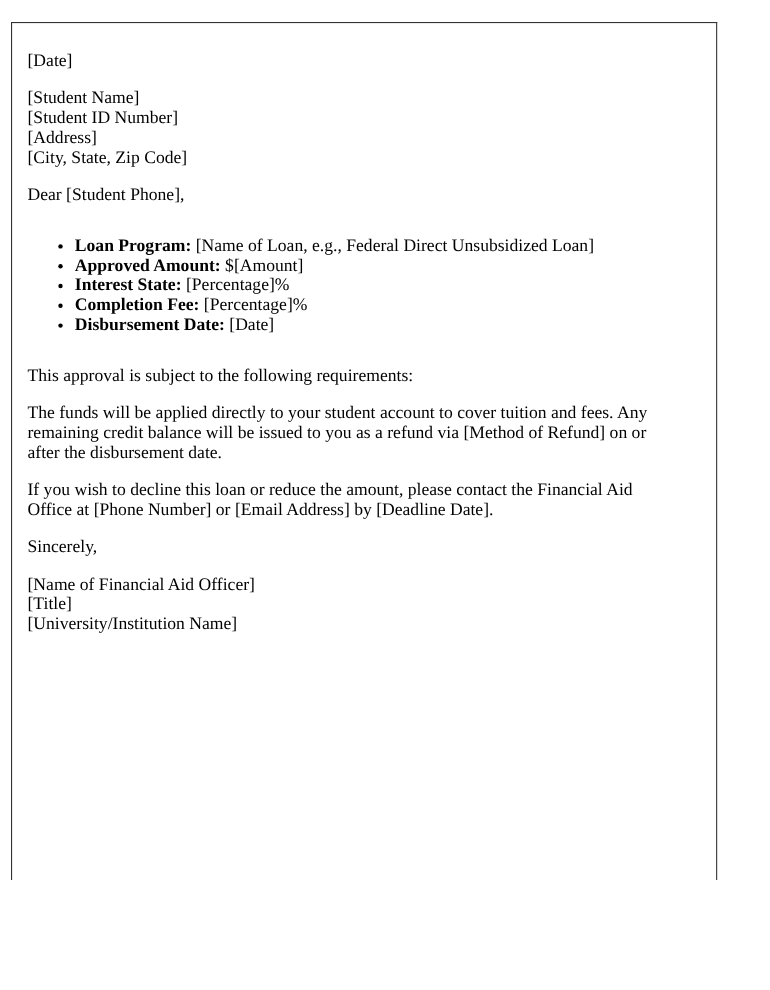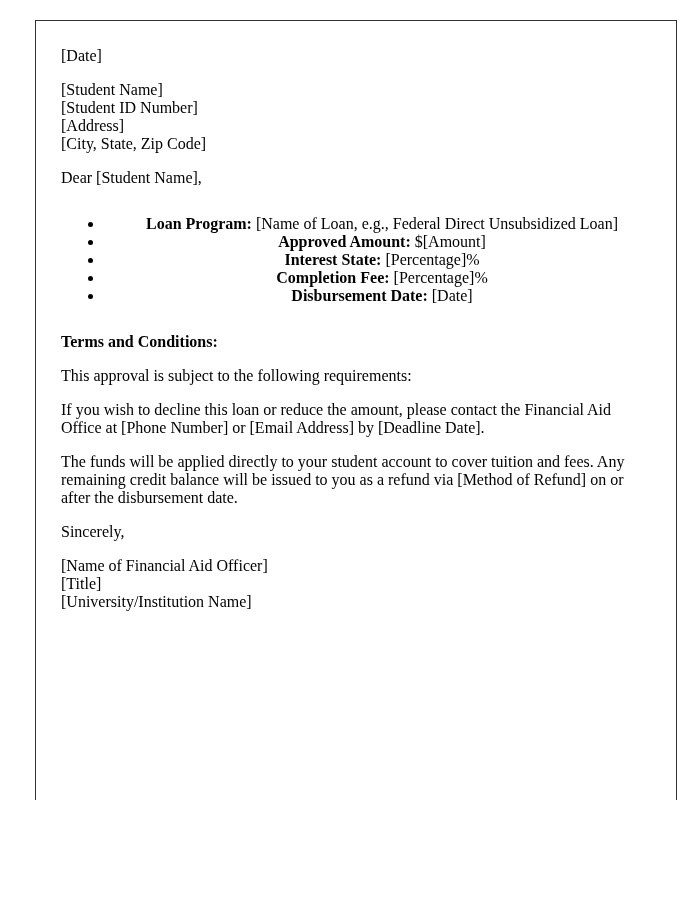--- a/index.html
+++ b/index.html
@@ -11,83 +11,81 @@
     width: 700px;
     height: 900px;
     position: relative;
     font-family: "Liberation Serif", "DejaVu Serif", serif;
     font-size: 16px;
     line-height: 18px;
     color: #000000;
   }
   .page {
     position: absolute;
-    left: 35px;
+    left: 10px;
     top: 20px;
     width: 642px;
     height: 780px;
     box-sizing: border-box;
     background: #ffffff;
     border: 1.5px solid #333333;
     border-bottom: none;
-    padding: 10px 16px 0 25px;
+    padding: 10px 16px 0 14px;
   }
   .page p {
     margin: 16px 0;
   }
   .pre {
     white-space: pre;
   }
   .bold {
     font-weight: bold;
   }
   .page ul, .page ol {
     margin: 28px 0;
     padding-left: 43px;
-    text-align: center;
   }
   .page li {
     margin: 0;
   }
 </style>
 </head>
 <body>
 
 <div class="page">
 
   <p class="pre">[Date]</p>
 
   <p class="pre">[Student Name]
 [Student ID Number]
 [Address]
 [City, State, Zip Code]</p>
 
 
-  <p class="pre">Dear [Student Name],</p>
+  <p class="pre">Dear [Student Phone],</p>
 
 
   <ul>
     <li><span class="bold">Loan Program:</span><span> [Name of Loan, e.g., Federal Direct Unsubsidized Loan]</span></li>
     <li><span class="bold">Approved Amount:</span><span> $[Amount]</span></li>
     <li><span class="bold">Interest State:</span><span> [Percentage]%</span></li>
     <li><span class="bold">Completion Fee:</span><span> [Percentage]%</span></li>
     <li><span class="bold">Disbursement Date:</span><span> [Date]</span></li>
   </ul>
 
-  <p class="pre bold">Terms and Conditions:</p>
 
   <p class="pre">This approval is subject to the following requirements:</p>
 
 
-  <p class="pre">If you wish to decline this loan or reduce the amount, please contact the Financial Aid
-Office at [Phone Number] or [Email Address] by [Deadline Date].</p>
-
   <p class="pre">The funds will be applied directly to your student account to cover tuition and fees. Any
 remaining credit balance will be issued to you as a refund via [Method of Refund] on or
 after the disbursement date.</p>
+
+  <p class="pre">If you wish to decline this loan or reduce the amount, please contact the Financial Aid
+Office at [Phone Number] or [Email Address] by [Deadline Date].</p>
 
   <p class="pre">Sincerely,</p>
 
   <p class="pre">[Name of Financial Aid Officer]
 [Title]
 [University/Institution Name]</p>
 
 </div>
 
 </body></html>

